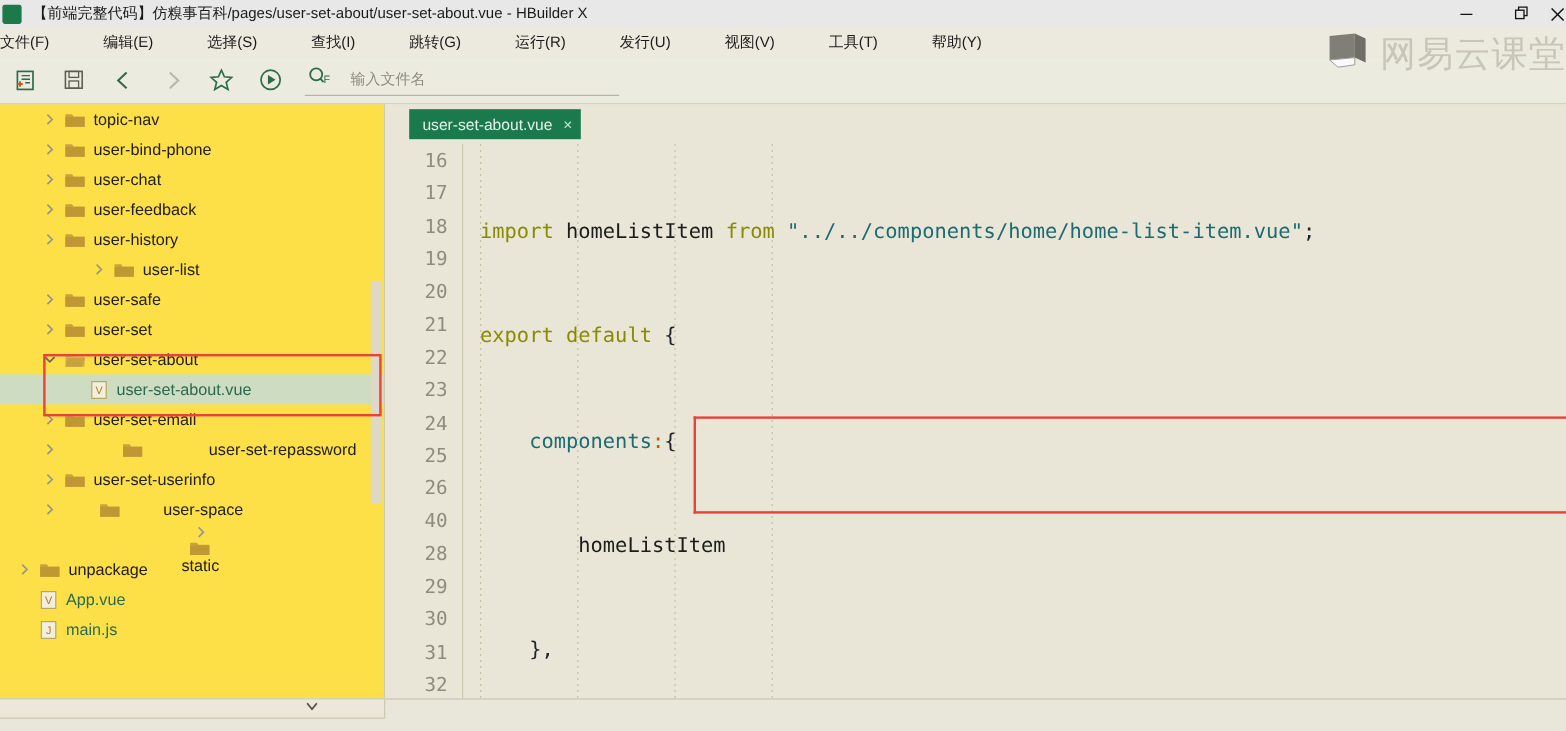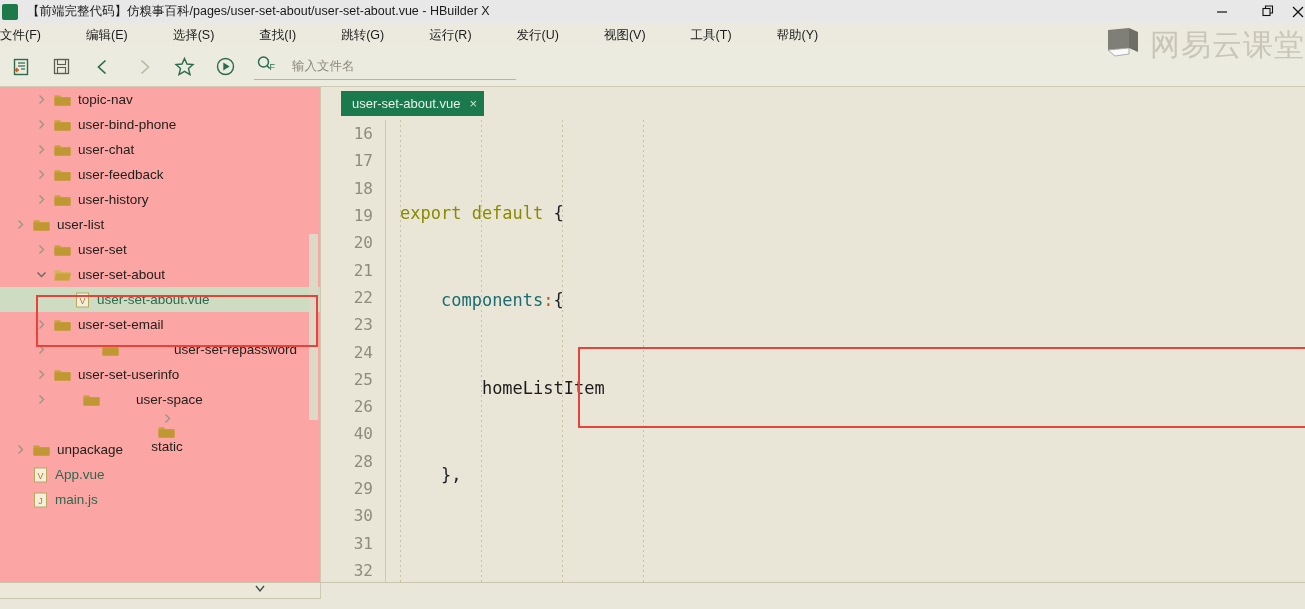--- a/index.html
+++ b/index.html
@@ -102,21 +102,21 @@
     letter-spacing: 1px;
     margin-left: 7px;
     font-family: "DejaVu Sans", sans-serif;
     line-height: 1;
   }
 
   
   .sidebar {
     position: absolute; left: 0; top: 87px;
     width: 320px; height: 495px;
-    background: #fca5a5;
+    background: #fde047;
     overflow: hidden;
     border-right: 1px solid #cdc9b2;
   }
   .treerow {
     position: relative;
     height: 25px;
     display: flex; align-items: center;
     font-size: 13px;
     color: #24201a;
     white-space: nowrap;
@@ -426,31 +426,43 @@
             <svg width="11" height="11" viewBox="0 0 11 11">
               <polyline points="3.5,1.5 7.5,5.5 3.5,9.5" fill="none" stroke="#9a9684" stroke-width="1.4"></polyline>
             </svg>
           </span>
           <span class="folderico"><svg width="17" height="14" viewBox="0 0 17 14">
               <path d="M0.5 2.2 L6 2.2 L7.3 4 L16.5 4 L16.5 12.6 L0.5 12.6 Z" fill="#c9a23e"></path>
               <path d="M0.5 4.6 L16.5 4.6 L16.5 12.6 L0.5 12.6 Z" fill="#bf9733"></path>
             </svg></span>
           <span class="tlabel">user-history</span>
         </div>
-        <div class="treerow" style="padding-left: 14px;">
+        <div class="treerow" style="padding-left: 35px; margin-left: 41px;">
           <span class="chev">
             <svg width="11" height="11" viewBox="0 0 11 11">
               <polyline points="3.5,1.5 7.5,5.5 3.5,9.5" fill="none" stroke="#9a9684" stroke-width="1.4"></polyline>
             </svg>
           </span>
           <span class="folderico"><svg width="17" height="14" viewBox="0 0 17 14">
               <path d="M0.5 2.2 L6 2.2 L7.3 4 L16.5 4 L16.5 12.6 L0.5 12.6 Z" fill="#c9a23e"></path>
               <path d="M0.5 4.6 L16.5 4.6 L16.5 12.6 L0.5 12.6 Z" fill="#bf9733"></path>
             </svg></span>
           <span class="tlabel">user-list</span>
+        </div>
+        <div class="treerow" style="padding-left: 35px;">
+          <span class="chev">
+            <svg width="11" height="11" viewBox="0 0 11 11">
+              <polyline points="3.5,1.5 7.5,5.5 3.5,9.5" fill="none" stroke="#9a9684" stroke-width="1.4"></polyline>
+            </svg>
+          </span>
+          <span class="folderico"><svg width="17" height="14" viewBox="0 0 17 14">
+              <path d="M0.5 2.2 L6 2.2 L7.3 4 L16.5 4 L16.5 12.6 L0.5 12.6 Z" fill="#c9a23e"></path>
+              <path d="M0.5 4.6 L16.5 4.6 L16.5 12.6 L0.5 12.6 Z" fill="#bf9733"></path>
+            </svg></span>
+          <span class="tlabel">user-safe</span>
         </div>
         <div class="treerow" style="padding-left: 35px;">
           <span class="chev">
             <svg width="11" height="11" viewBox="0 0 11 11">
               <polyline points="3.5,1.5 7.5,5.5 3.5,9.5" fill="none" stroke="#9a9684" stroke-width="1.4"></polyline>
             </svg>
           </span>
           <span class="folderico"><svg width="17" height="14" viewBox="0 0 17 14">
               <path d="M0.5 2.2 L6 2.2 L7.3 4 L16.5 4 L16.5 12.6 L0.5 12.6 Z" fill="#c9a23e"></path>
               <path d="M0.5 4.6 L16.5 4.6 L16.5 12.6 L0.5 12.6 Z" fill="#bf9733"></path>
@@ -604,20 +616,21 @@
 
       <div class="guides">
         <div class="guide" style="left:14px"></div>
         <div class="guide" style="left:95px"></div>
         <div class="guide" style="left:176px"></div>
         <div class="guide" style="left:257px"></div>
       </div>
 
       <div class="lines">
 
+        <div class="line"><span class="k">import</span><span class="id"> homeListItem </span><span class="k">from</span><span class="s"> "../../components/home/home-list-item.vue"</span><span class="p">;</span></div>
 
         <div class="line"><span class="k">export default</span><span class="p"> {</span></div>
 
         <div class="line">    <span class="pr">components</span><span class="co">:</span><span class="p">{</span></div>
 
         <div class="line">        <span class="id">homeListItem</span></div>
 
         <div class="line">    <span class="p">},</span></div>
 
         

